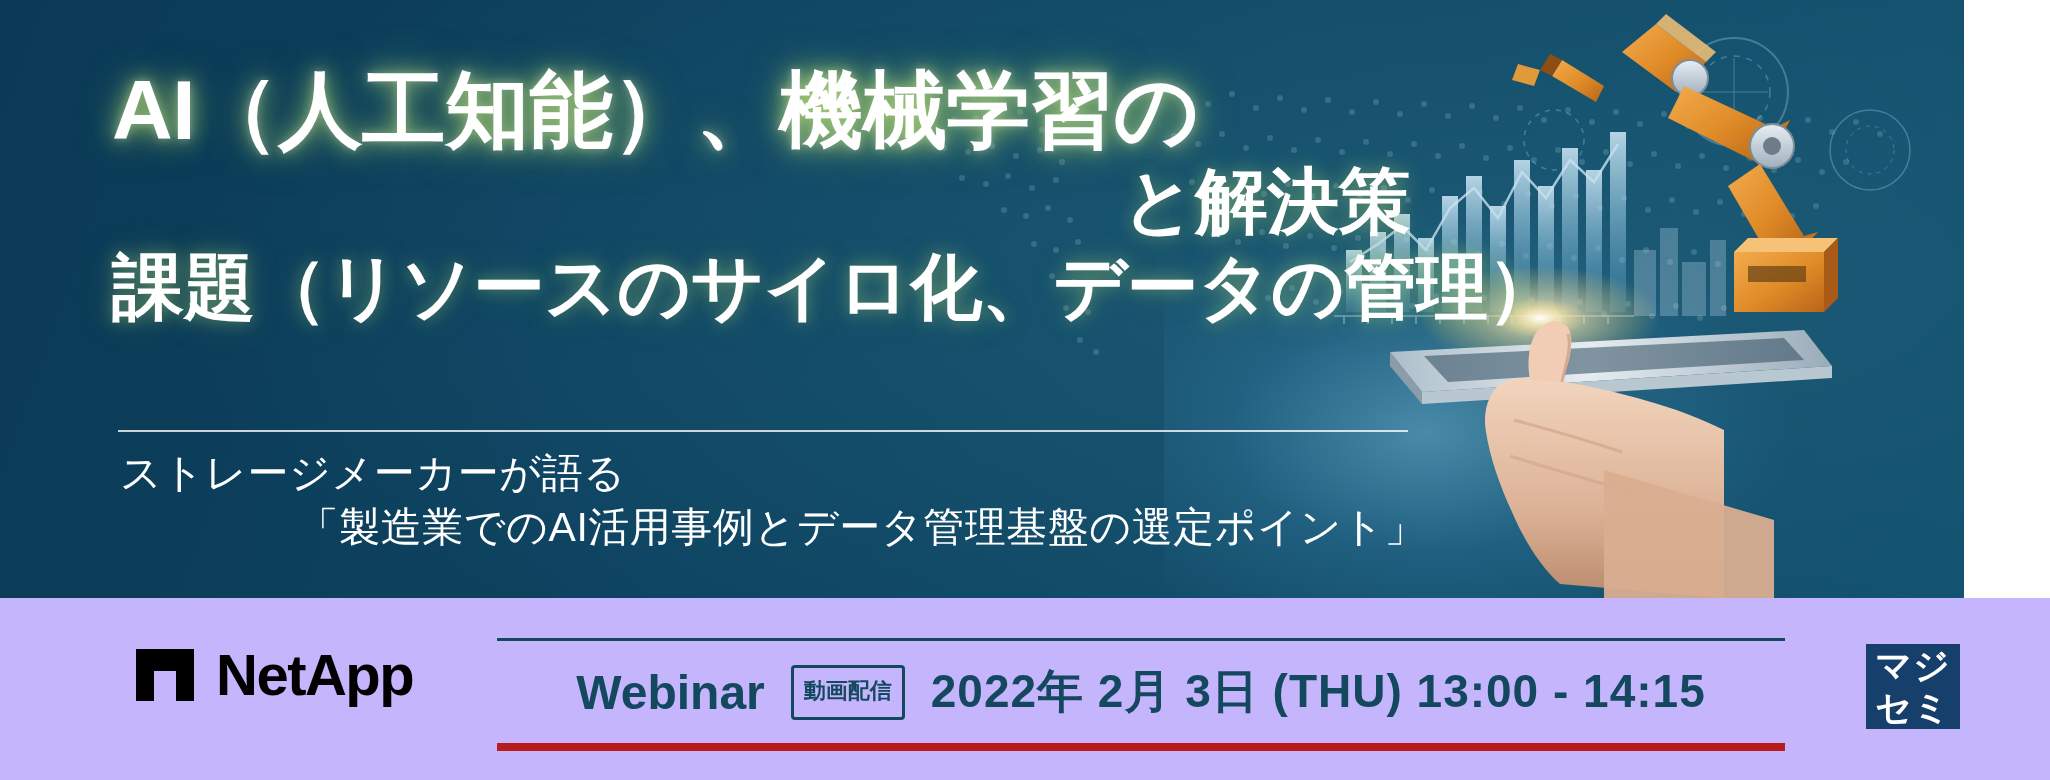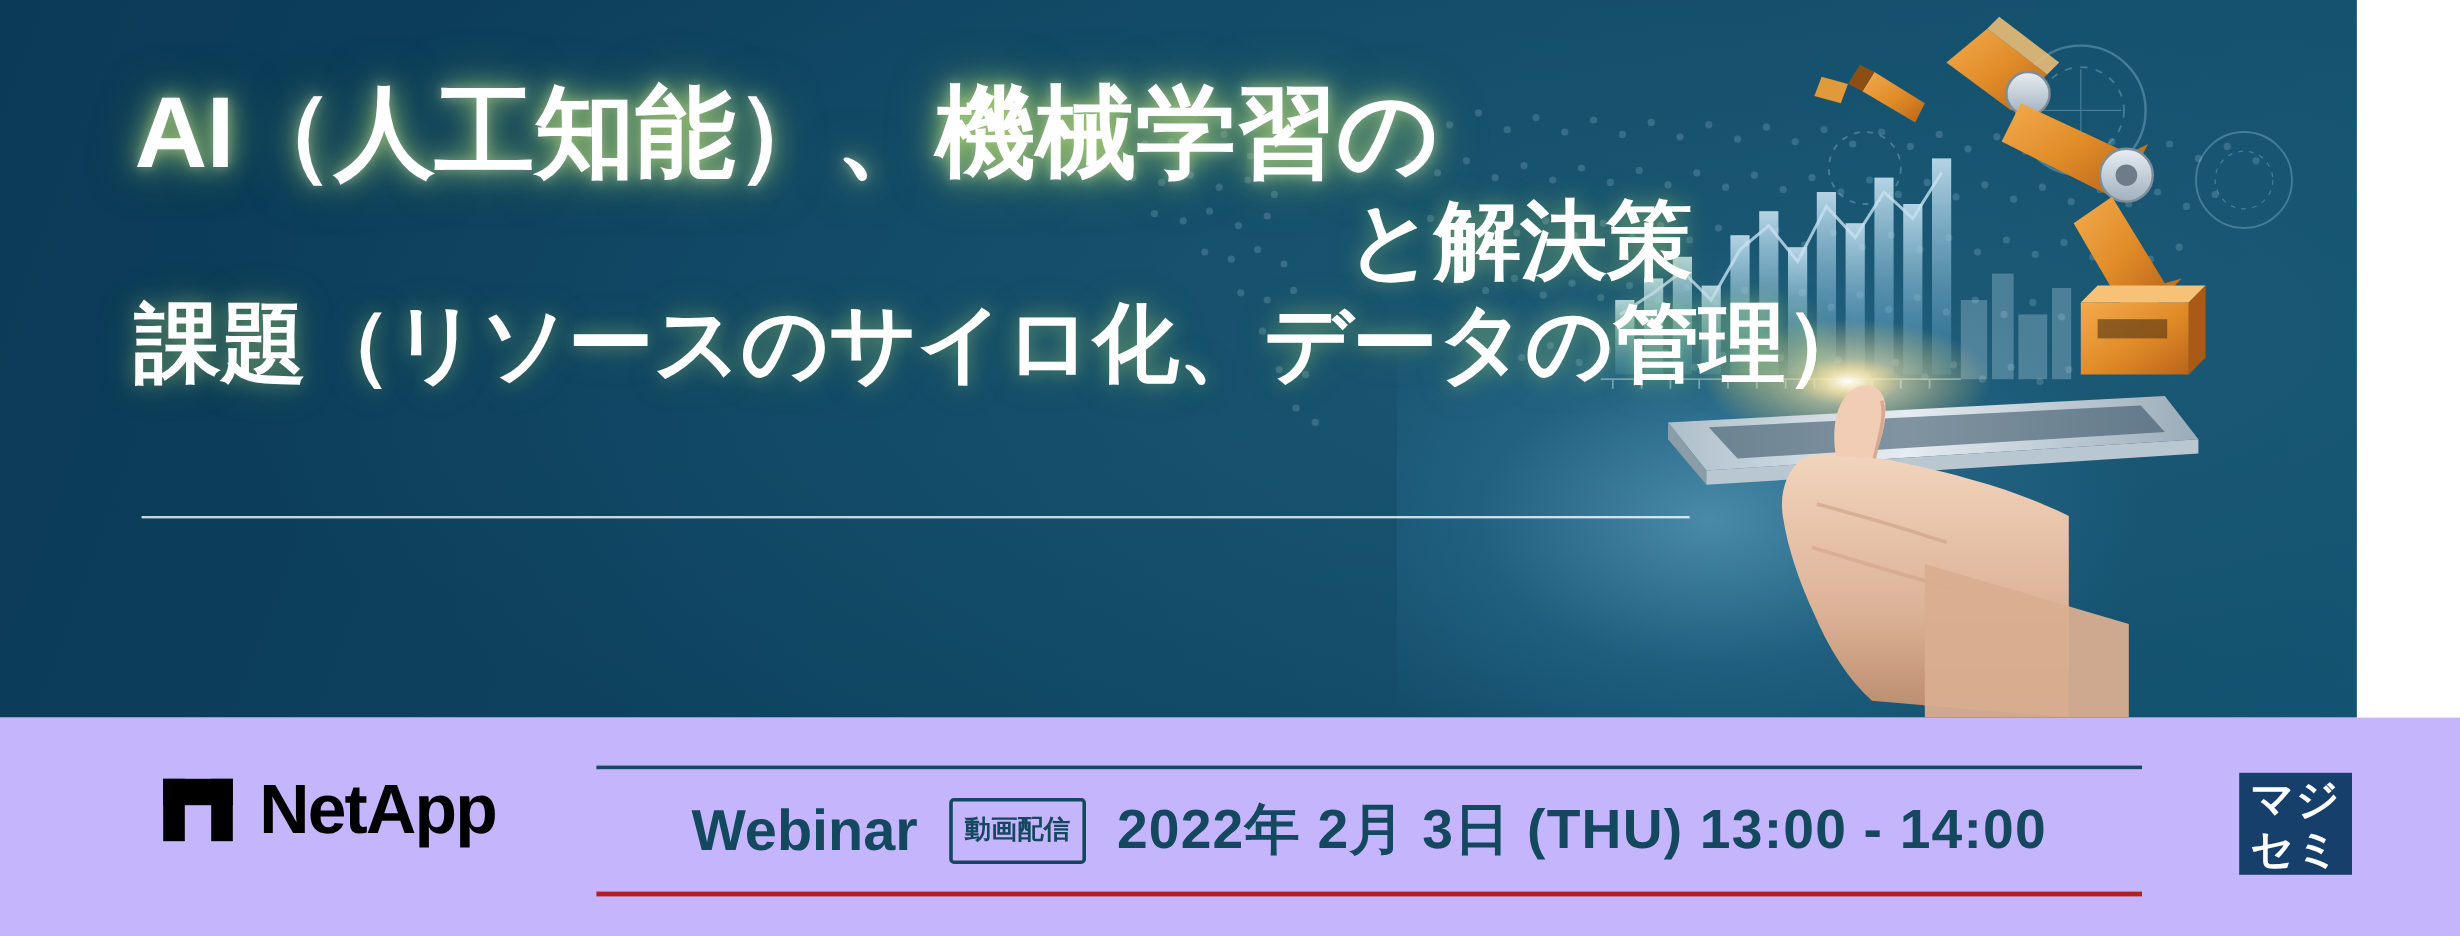--- a/index.html
+++ b/index.html
@@ -175,21 +175,21 @@
     line-height: 58px;
   }
 
   .info-strip {
     position: absolute;
     left: 497px;
     top: 40px;
     width: 1288px;
     height: 102px;
     border-top: 3px solid #14485f;
-    border-bottom: 4px solid #b91c1c;
+    border-bottom: 8px solid #b91c1c;
     display: flex;
     align-items: center;
     justify-content: center;
     gap: 26px;
   }
   .webinar-label {
     font-size: 48px;
     font-weight: 700;
     color: #14485f;
     letter-spacing: 0px;
@@ -548,37 +548,41 @@
     </svg>
 
     <div class="title-block">
       <div class="title-line title-line-1">AI（人工知能）、機械学習の</div>
       <div class="title-line title-line-3">と解決策</div>
       <div class="title-line title-line-2">課題（リソースのサイロ化、データの管理）</div>
     </div>
 
     <div class="title-rule"></div>
 
+    <div class="subtitle-block">
+      <div class="subtitle-line subtitle-line-1">ストレージメーカーが語る</div>
+      <div class="subtitle-line subtitle-line-2">「製造業でのAI活用事例とデータ管理基盤の選定ポイント」</div>
+    </div>
   </div>
 
   <div class="footer">
 
     <div class="netapp-logo">
       <span class="netapp-mark">
         <span class="netapp-mark-bar-t"></span>
         <span class="netapp-mark-bar-l"></span>
         <span class="netapp-mark-bar-r"></span>
       </span>
       <span class="netapp-wordmark">NetApp</span>
     </div>
 
     <div class="info-strip">
       <span class="webinar-label">Webinar</span>
       <span class="delivery-badge">動画配信</span>
-      <span class="datetime">2022年 2月 3日 (THU) 13:00 - 14:00</span>
+      <span class="datetime">2022年 2月 3日 (THU) 13:00 - 14:15</span>
     </div>
 
     <div class="majisemi-logo">
       <span class="majisemi-row">マジ</span>
       <span class="majisemi-row">セミ</span>
     </div>
   </div>
 </div>
 
 </body></html>

